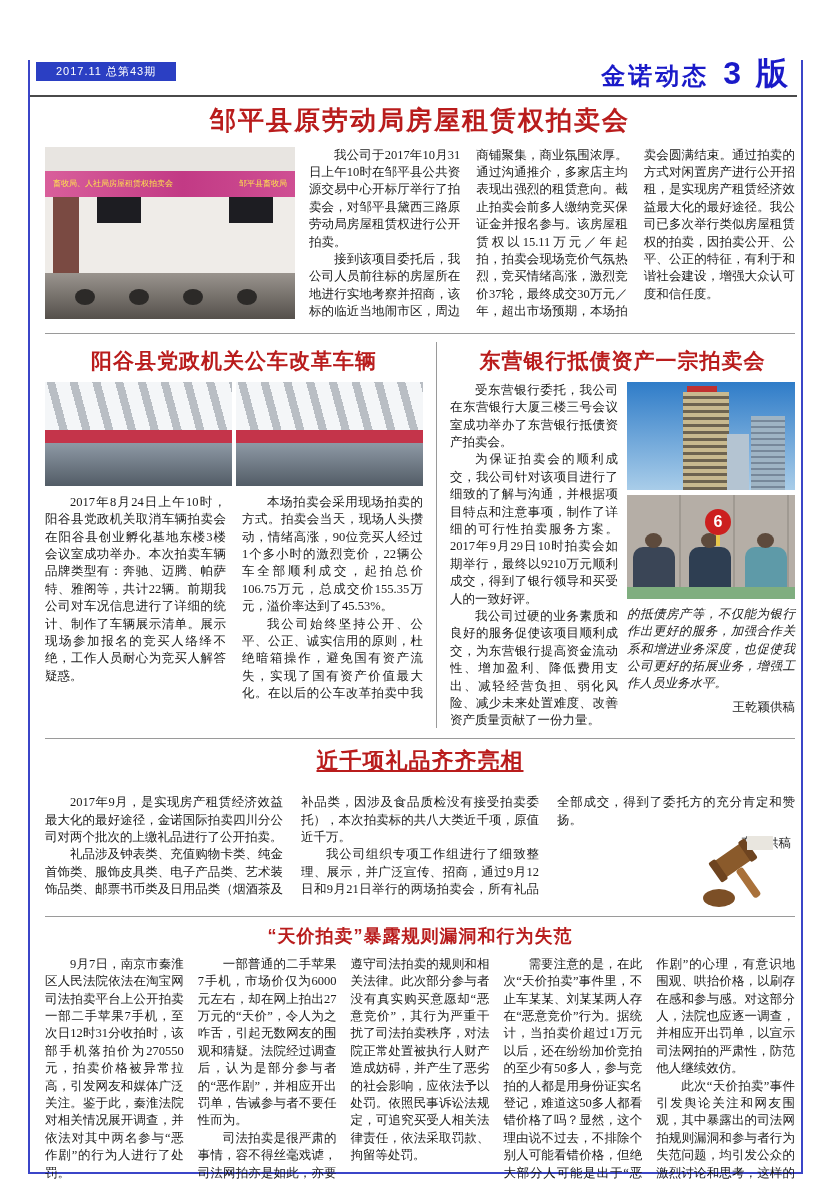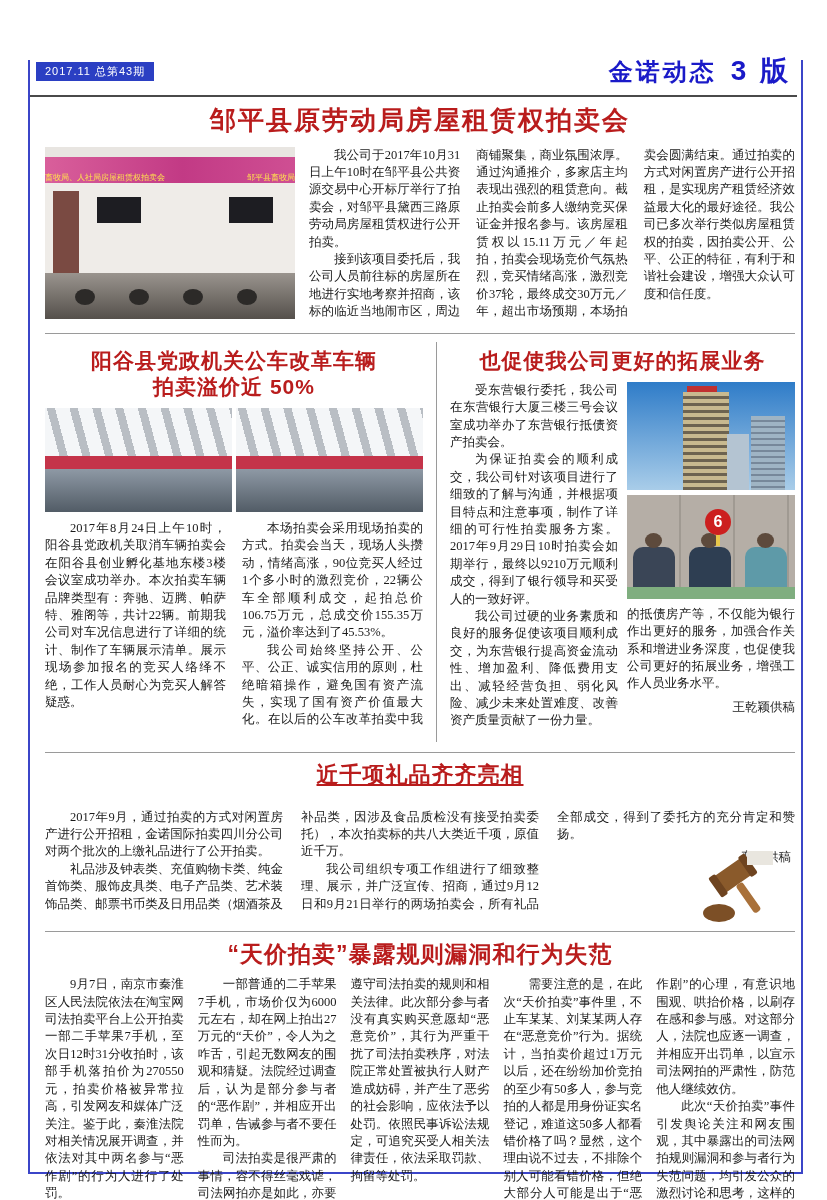--- a/index.html
+++ b/index.html
@@ -3,49 +3,49 @@
 <meta charset="utf-8">
 <style>
   html,body{margin:0;padding:0;background:#ffffff;}
   .page{position:relative;width:827px;height:1200px;background:#fff;overflow:hidden;
         font-family:"Liberation Serif", serif;color:#1a1a1a;}
   .frame{position:absolute;left:28px;top:60px;width:771px;height:1112px;
          border-left:2px solid #3b45c8;border-right:2px solid #3b45c8;border-bottom:2px solid #3b45c8;
          pointer-events:none;}
   
   .issue-badge{position:absolute;left:36px;top:62px;background:#2b3fc3;color:#fff;
-               font-family:"Liberation Sans",sans-serif;font-size:11px;padding:2px 9px;letter-spacing:1px;}
+               font-family:"Liberation Sans",sans-serif;font-size:11px;padding:2px 20px;letter-spacing:1px;}
   .masthead{position:absolute;right:36px;top:52px;font-family:"Liberation Sans",sans-serif;
             font-weight:bold;color:#1a1ac8;font-size:24px;letter-spacing:3px;}
-  .masthead .pageno{margin-left:14px;font-size:28px;}
+  .masthead .pageno{margin-left:14px;font-size:32px;}
   .head-rule{position:absolute;left:30px;top:95px;width:767px;height:0;border-top:2px solid #4a4a4a;}
 
   
   .content{position:absolute;left:45px;top:102px;width:750px;}
 
   .headline{font-family:"Liberation Sans",sans-serif;font-weight:bold;color:#b91c1c;
             text-align:center;line-height:1.25;}
   .h-a1{font-size:26px;letter-spacing:2px;margin:2px 0 10px 0;}
   .h-a23{font-size:21px;letter-spacing:1px;margin:6px 0 8px 0;}
   .h-a4{font-size:22px;letter-spacing:1px;margin:4px 0 20px 0;text-decoration:underline;}
-  .h-a5{font-size:23px;letter-spacing:1px;margin:6px 0 8px 0;}
+  .h-a5{font-size:18px;letter-spacing:1px;margin:6px 0 8px 0;}
 
   .bodytext{font-size:12.5px;line-height:17.4px;text-align:justify;}
   .bodytext p{margin:0;text-indent:2em;}
   .byline{text-indent:0 !important;text-align:right;margin-top:6px !important;}
 
   .sep{border:none;border-top:1px solid #9a9a9a;margin:10px 0 8px 0;}
 
   
   .a1-row{display:flex;gap:14px;}
   .a1-photo{width:250px;height:172px;flex:0 0 250px;position:relative;overflow:hidden;background:#e8e5e1;}
-  .a1-banner{position:absolute;left:0;top:10px;width:100%;height:26px;
+  .a1-banner{position:absolute;left:0;top:24px;width:100%;height:26px;
              background:linear-gradient(90deg,#d95f9b,#c23a85 55%,#cf4f93);
-             color:#ffe34d;font-size:8px;display:flex;align-items:flex-end;justify-content:space-between;
-             padding:0 0;box-sizing:border-box;white-space:nowrap;overflow:hidden;}
+             color:#ffe34d;font-size:8px;display:flex;align-items:center;justify-content:space-between;
+             padding:0 8px;box-sizing:border-box;white-space:nowrap;overflow:hidden;}
   .a1-wall{position:absolute;left:0;top:36px;width:100%;height:90px;background:#efece8;}
   .a1-screen{position:absolute;top:50px;width:44px;height:26px;background:#1d1d22;}
   .a1-door{position:absolute;left:8px;top:44px;width:26px;height:82px;background:#7a4a42;}
   .a1-people{position:absolute;left:0;bottom:0;width:100%;height:46px;
              background:linear-gradient(#9a948e,#55504b);}
   .a1-head{position:absolute;bottom:14px;width:20px;height:16px;border-radius:50%;background:#2c2a28;}
   .a1-cols{height:176px;column-count:3;column-gap:16px;column-fill:auto;overflow:hidden;flex:1;}
 
   
   .row23{display:flex;margin-top:2px;}
@@ -132,21 +132,20 @@
       </div>
     </div>
 
     <hr class="sep">
 
     <div class="row23">
 
       <div class="a2">
         <div class="headline h-a23">
           <div>阳谷县党政机关公车改革车辆</div>
-          <div>拍卖溢价近 50%</div>
         </div>
         <div class="a2-photos">
           <div class="a2-photo">
             <div class="a2-ceiling"></div>
             <div class="a2-redbanner"></div>
             <div class="a2-floor"></div>
           </div>
           <div class="a2-photo">
             <div class="a2-ceiling"></div>
             <div class="a2-redbanner"></div>
@@ -155,21 +154,21 @@
         </div>
         <div class="a2-cols bodytext">
           <p>2017年8月24日上午10时，阳谷县党政机关取消车辆拍卖会在阳谷县创业孵化基地东楼3楼会议室成功举办。本次拍卖车辆品牌类型有：奔驰、迈腾、帕萨特、雅阁等，共计22辆。前期我公司对车况信息进行了详细的统计、制作了车辆展示清单。展示现场参加报名的竞买人络绎不绝，工作人员耐心为竞买人解答疑惑。</p>
           <p>本场拍卖会采用现场拍卖的方式。拍卖会当天，现场人头攒动，情绪高涨，90位竞买人经过1个多小时的激烈竞价，22辆公车全部顺利成交，起拍总价106.75万元，总成交价155.35万元，溢价率达到了45.53%。</p>
           <p>我公司始终坚持公开、公平、公正、诚实信用的原则，杜绝暗箱操作，避免国有资产流失，实现了国有资产价值最大化。在以后的公车改革拍卖中我公司将以高效率的宣传、高标准的服务、高水平的拍卖、严谨的工作态度，为公车改革事业做出贡献。</p>
 
         </div>
       </div>
 
       <div class="a3">
-        <div class="headline h-a23">也促使我公司更好的拓展业务</div>
+        <div class="headline h-a23">东营银行抵债资产一宗拍卖会</div>
         <div class="a3-body">
           <div class="a3-textcol bodytext">
             <p>受东营银行委托，我公司在东营银行大厦三楼三号会议室成功举办了东营银行抵债资产拍卖会。</p>
             <p>为保证拍卖会的顺利成交，我公司针对该项目进行了细致的了解与沟通，并根据项目特点和注意事项，制作了详细的可行性拍卖服务方案。2017年9月29日10时拍卖会如期举行，最终以9210万元顺利成交，得到了银行领导和买受人的一致好评。</p>
             <p>我公司过硬的业务素质和良好的服务促使该项目顺利成交，为东营银行提高资金流动性、增加盈利、降低费用支出、减轻经营负担、弱化风险、减少未来处置难度、改善资产质量贡献了一份力量。</p>
 
           </div>
           <div class="a3-photocol">
             <div class="ph-building">
               <div class="tower-sign"></div>
@@ -188,36 +187,36 @@
               <div class="person" style="right:8px;background:#5e9aa8;">
                   <div class="head"></div>
                 </div>
               <div class="paddle-stem"></div>
               <div class="paddle">
                   <span>6</span>
                 </div>
               <div class="table-strip"></div>
             </div>
             <div class="a3-cont bodytext">
-              <p style="text-indent:0;">的抵债房产等，不仅能为银行作出更好的服务，加强合作关系和增进业务深度，也促使我公司更好的拓展业务，增强工作人员业务水平。</p>
+              <p style="text-indent:0;font-style:italic;">的抵债房产等，不仅能为银行作出更好的服务，加强合作关系和增进业务深度，也促使我公司更好的拓展业务，增强工作人员业务水平。</p>
               <p class="byline">王乾颖供稿</p>
             </div>
           </div>
         </div>
       </div>
     </div>
 
     <hr class="sep">
 
     <div class="a4">
       <div class="headline h-a4">
         <div>近千项礼品齐齐亮相</div>
       </div>
       <div class="a4-cols bodytext">
-        <p>2017年9月，通过拍卖的方式对闲置房产进行公开招租，金诺国际拍卖四川分公司对两个批次的上缴礼品进行了公开拍卖。</p>
+        <p>2017年9月，是实现房产租赁经济效益最大化的最好途径，金诺国际拍卖四川分公司对两个批次的上缴礼品进行了公开拍卖。</p>
         <p>礼品涉及钟表类、充值购物卡类、纯金首饰类、服饰皮具类、电子产品类、艺术装饰品类、邮票书币类及日用品类（烟酒茶及补品类，因涉及食品质检没有接受拍卖委托），本次拍卖标的共八大类近千项，原值近千万。</p>
         <p>我公司组织专项工作组进行了细致整理、展示，并广泛宣传、招商，通过9月12日和9月21日举行的两场拍卖会，所有礼品全部成交，得到了委托方的充分肯定和赞扬。</p>
         <p class="byline">栾涛供稿</p>
       </div>
       <svg class="gavel" viewBox="0 0 96 76">
         <g transform="rotate(-35 48 38)">
           <rect x="30" y="14" width="36" height="20" rx="4" fill="#8a5a2b"></rect>
           <rect x="26" y="12" width="8" height="24" rx="2" fill="#6e4420"></rect>
           <rect x="62" y="12" width="8" height="24" rx="2" fill="#6e4420"></rect>
           <rect x="44" y="34" width="8" height="34" rx="3" fill="#a9713a"></rect>

